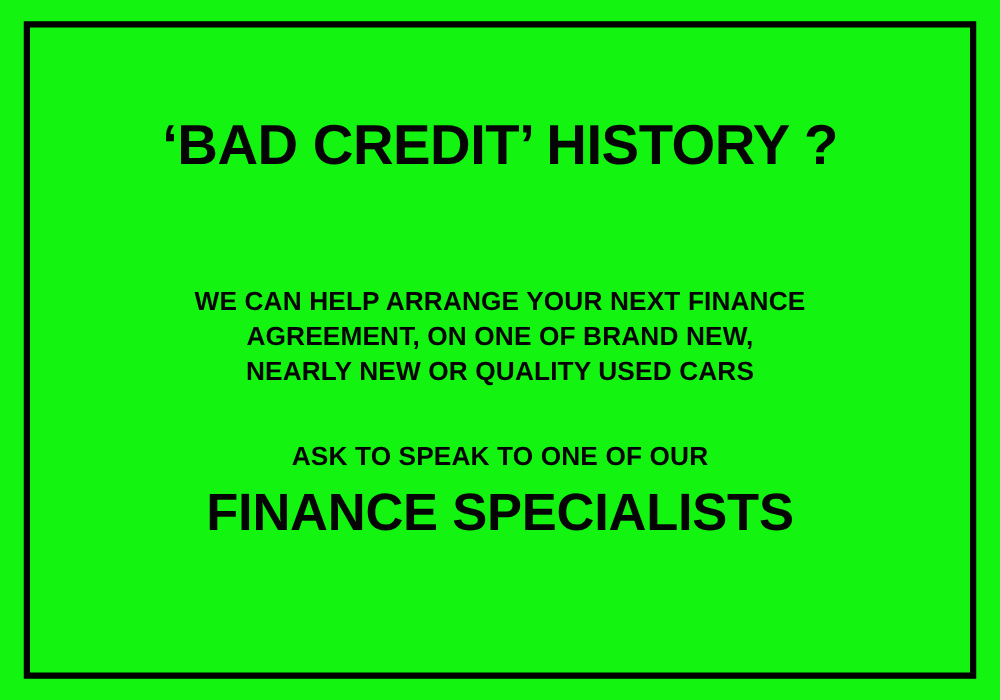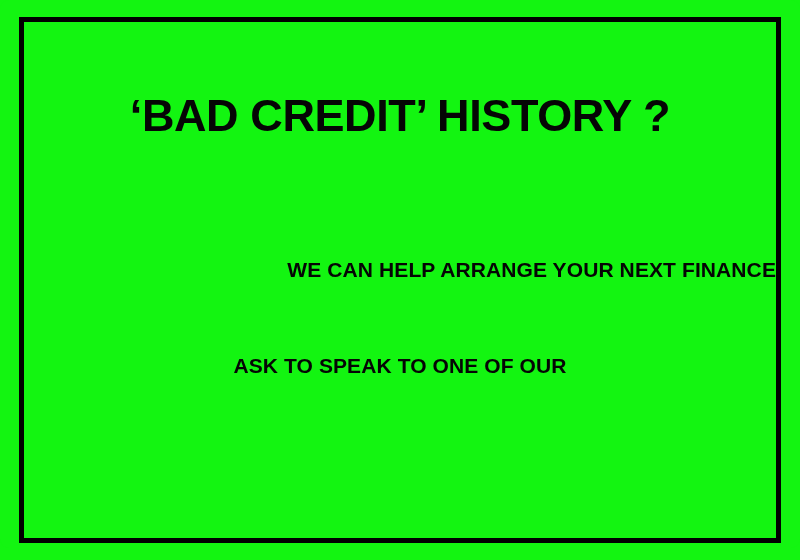--- a/index.html
+++ b/index.html
@@ -69,22 +69,21 @@
     font-stretch: condensed;
   }
   #headline-line-1 { }
   #headline-line-2 { }
 
   
   #body-block-1 {
     position: absolute;
     left: 0;
     right: 0;
-    top: 234px;
-    text-align: right;
+    top: 206px;
   }
   .body-line {
     font-size: 21px;
     font-weight: bold;
     line-height: 28px;
     letter-spacing: 0.1px;
   }
 
   
   #body-block-2 {
@@ -122,20 +121,23 @@
   <div id="frame"></div>
 
   <div id="content">
 
     <div id="headline">
       <span class="line headline-line" id="headline-line-1">‘BAD CREDIT’ HISTORY ?</span>
     </div>
 
     <div id="body-block-1">
       <span class="line body-line">WE CAN HELP ARRANGE YOUR NEXT FINANCE</span>
+      <span class="line body-line">AGREEMENT, ON ONE OF BRAND NEW,</span>
+      <span class="line body-line">NEARLY NEW OR QUALITY USED CARS</span>
     </div>
 
     <div id="body-block-2">
       <span class="line cta-line">ASK TO SPEAK TO ONE OF OUR</span>
+      <span class="line" id="specialists-line">FINANCE SPECIALISTS</span>
     </div>
 
   </div>
 </div>
 
 </body></html>

